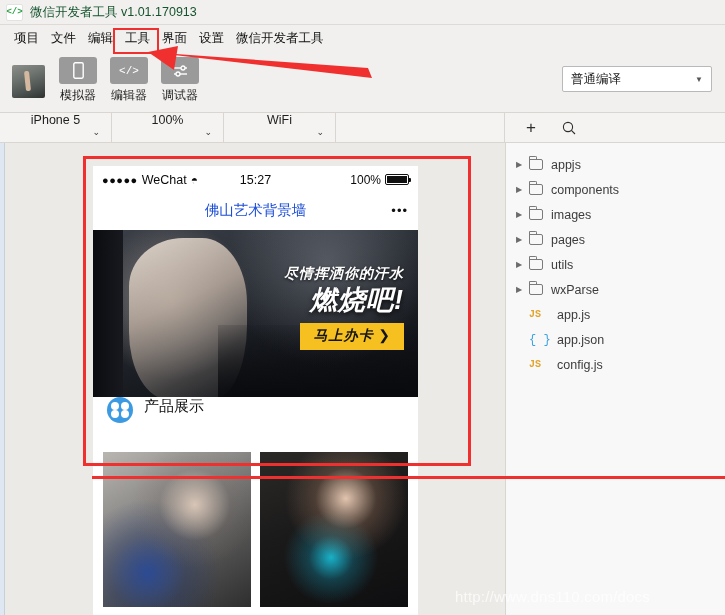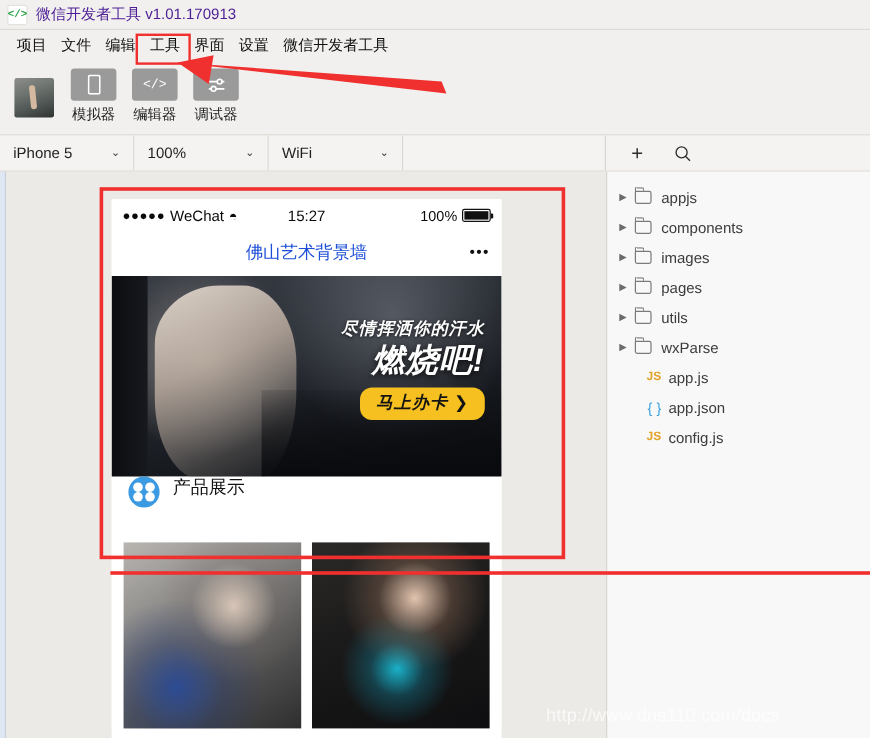--- a/index.html
+++ b/index.html
@@ -33,21 +33,21 @@
     border-radius: 2px;
     color: #2ba245;
     font-size: 9px;
     font-family: "Liberation Mono", "DejaVu Sans Mono", monospace;
     font-weight: bold;
     line-height: 1;
     margin-right: 7px;
   }
   .titlebar-text {
     font-size: 12.5px;
-    color: #4c1d95;
+    color: #14532d;
     white-space: nowrap;
   }
 
   
   .menubar {
     position: absolute; left: 0; top: 25px;
     width: 725px; height: 27px;
     background: #f1f0ee;
     display: flex; align-items: center;
     padding-left: 8px;
@@ -128,20 +128,21 @@
     display: flex; align-items: stretch;
   }
   .dev-sel {
     width: 112px;
     border-right: 1px solid #d9d6d1;
     display: flex; align-items: center;
     padding: 0 11px;
     font-size: 12.5px; color: #1e1e1e;
     background: #f4f3f1;
     cursor: default;
+    flex-direction: column;
   }
   .dev-sel .caret {
     margin-left: auto; font-size: 9px; color: #3a3a3a;
   }
   .dev-spacer { flex: 1; border-right: 1px solid #d9d6d1; background: #f4f3f1; }
   .dev-actions {
     width: 220px;
     display: flex; align-items: center; gap: 22px;
     padding-left: 18px;
     background: #f4f3f1;
@@ -251,21 +252,21 @@
     letter-spacing: 1px; line-height: 1;
     text-shadow: 0 2px 5px rgba(0,0,0,0.85);
   }
   .b-btn {
     display: inline-block;
     margin-top: 9px;
     background: #f6c020;
     color: #141414;
     font-size: 14px; font-weight: bold; font-style: italic;
     padding: 4px 13px 5px 13px;
-    border-radius: 10px;
+    border-radius: 0;
     letter-spacing: 1px;
   }
   .section-head {
     height: 55px;
     display: flex; align-items: flex-start;
     padding-left: 14px;
     background: #ffffff;
   }
   .sec-icon {
     width: 26px; height: 26px; border-radius: 50%;
@@ -335,23 +336,23 @@
   .folder-ico::before {
     content: ""; position: absolute;
     left: -1.3px; top: -4px;
     width: 6px; height: 3.4px;
     border: 1.3px solid #7a7a7a; border-bottom: none;
     border-radius: 1px 2px 0 0;
   }
   .file-ico {
     width: 22px; flex: none;
     margin-right: 6px;
-    text-align: right;
+    text-align: left;
     font-size: 10px; font-weight: bold;
-    font-family: Liberation Sans, sans-serif;
+    font-family: Liberation Mono, monospace;
   }
   .ico-js   { color: #e2a32b; }
   .ico-json { color: #3ba2e0; font-weight: normal; font-size: 12px; }
   .ico-wxss { color: #2f7fd0; font-size: 7px; letter-spacing: -0.2px; }
   .tree-label { white-space: nowrap; }
 
   
   .anno-box-menu {
     position: absolute; left: 113px; top: 28px;
     width: 46px; height: 26px;
@@ -425,20 +426,24 @@
             <line x1="1" y1="9" x2="14" y2="9" stroke="#fff" stroke-width="1.4"></line>
             <circle cx="10" cy="3" r="2" fill="#9a9a9a" stroke="#fff" stroke-width="1.3"></circle>
             <circle cx="5" cy="9" r="2" fill="#9a9a9a" stroke="#fff" stroke-width="1.3"></circle>
           </svg>
         </div>
         <div class="tb-label">调试器</div>
       </div>
 
     </div>
 
+    <div class="compile-select">
+      <span>普通编译</span>
+      <span class="caret">▼</span>
+    </div>
   </div>
 
   <div class="devicebar">
     <div class="dev-sel">
       <span>iPhone 5</span>
       <span class="caret">⌄</span>
     </div>
     <div class="dev-sel">
       <span>100%</span>
       <span class="caret">⌄</span>

